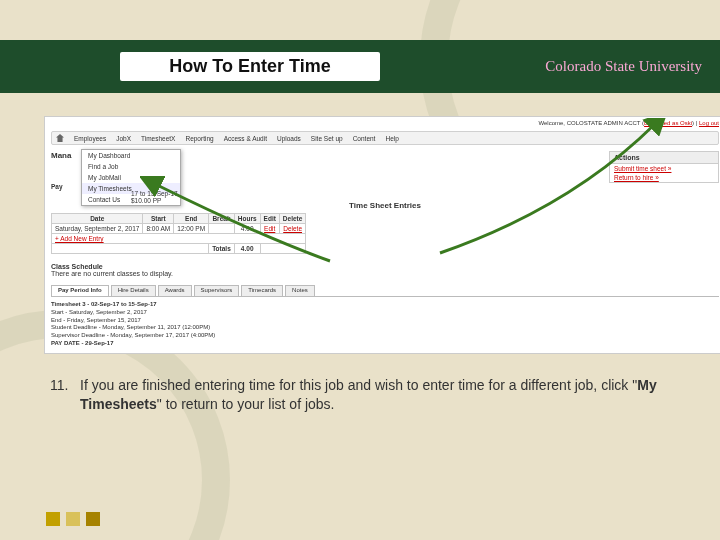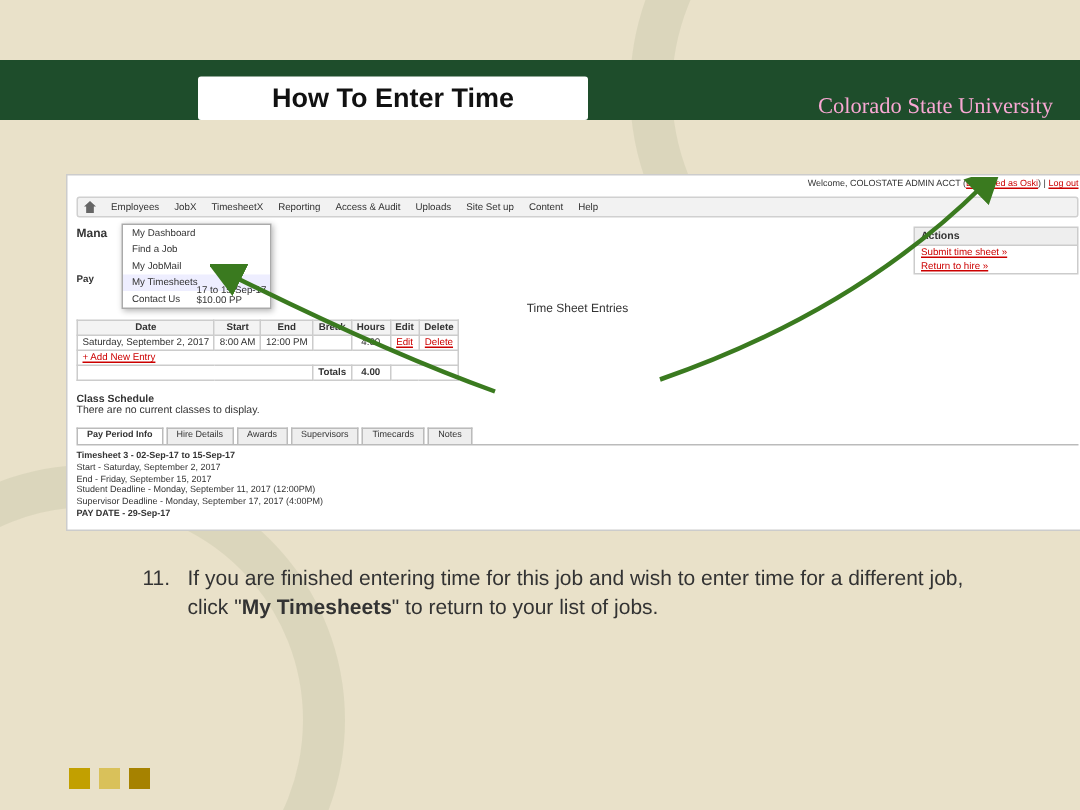--- a/index.html
+++ b/index.html
@@ -5,21 +5,21 @@
   * { box-sizing: border-box; margin: 0; padding: 0; }
   html, body { width: 720px; height: 540px; font-family: Arial, Helvetica, sans-serif; }
   body { background: #e9e1c9; position: relative; overflow: hidden; }
 
   
   .bgswirl { position: absolute; border: 28px solid rgba(120,140,100,0.12); border-radius: 50%; z-index: 0; }
   .sw1 { width: 360px; height: 360px; top: -120px; right: -60px; }
   .sw2 { width: 340px; height: 340px; bottom: -110px; left: -110px; }
 
   
-  .hdr { position: absolute; top: 40px; left: 0; width: 100%; height: 40px; background: #1e4d2b; z-index: 2; display: flex; align-items: flex-end; padding-left: 12px; }
+  .hdr { position: absolute; top: 40px; left: 0; width: 100%; height: 53px; background: #1e4d2b; z-index: 2; display: flex; align-items: center; }
   .hdr-title { flex: 1; text-align: center; font-size: 18px; font-weight: bold; color: #111; background: #fff; margin-left: 120px; padding: 4px 30px; border-radius: 2px; max-width: 260px; }
   .hdr-logo { color: #f9a8d4; font-size: 15px; font-family: 'Times New Roman', serif; margin-left: auto; margin-right: 18px; }
 
   
   .shot { position: absolute; top: 116px; left: 44px; width: 682px; height: 238px; background: #fff; border: 1px solid #ccc; z-index: 3; font-size: 7px; color: #333; }
   .shot-top { position: absolute; top: 3px; right: 6px; font-size: 6px; color: #555; }
   .shot-top a { color: #c00; text-decoration: underline; cursor: pointer; }
   .shot-top b { color: #333; font-weight: normal; }
 
   .navbar { position: absolute; top: 14px; left: 6px; right: 6px; height: 14px; background: #f2f2f2; border: 1px solid #d0d0d0; border-radius: 2px; display: flex; align-items: center; padding: 0 4px; gap: 10px; }
@@ -30,42 +30,42 @@
   .dropdown { position: absolute; top: 32px; left: 36px; width: 100px; background: #fff; border: 1px solid #aaa; box-shadow: 1px 1px 4px rgba(0,0,0,0.3); }
   .dropdown div { padding: 2px 6px; font-size: 6.5px; cursor: pointer; }
   .dropdown div.hl { background: #eef; }
 
   .actions { position: absolute; top: 34px; right: 6px; width: 110px; border: 1px solid #ccc; }
   .actions-h { background: #eee; font-weight: bold; font-size: 7px; padding: 2px 4px; border-bottom: 1px solid #ccc; }
   .actions a { display: block; color: #c00; text-decoration: underline; font-size: 6.5px; padding: 1px 4px; cursor: pointer; }
 
   .pay { position: absolute; top: 66px; left: 6px; font-size: 6.5px; }
 
-  .tse-title { position: absolute; top: 84px; left: 50%; transform: translateX(-50%); font-weight: normal; font-size: 8px; }
+  .tse-title { position: absolute; top: 84px; left: 50%; transform: translateX(-50%); font-weight: bold; font-size: 8px; }
   .tse-table { position: absolute; top: 96px; left: 6px; right: 130px; border: 1px solid #ccc; border-collapse: collapse; font-size: 6.5px; }
   .tse-table th, .tse-table td { border: 1px solid #ccc; padding: 1px 3px; text-align: center; }
   .tse-table th { background: #f3f3f3; font-weight: bold; }
   .tse-table td.left { text-align: left; }
   .tse-table a { color: #c00; text-decoration: underline; cursor: pointer; }
 
   .cs { position: absolute; top: 146px; left: 6px; font-size: 7px; }
   .cs b { font-weight: bold; }
 
   .tabs { position: absolute; top: 168px; left: 6px; right: 6px; border-bottom: 1px solid #bbb; display: flex; height: 12px; }
   .tabs span { font-size: 6px; padding: 1px 6px; border: 1px solid #bbb; border-bottom: none; background: #eee; margin-right: 2px; cursor: pointer; }
   .tabs span.active { background: #fff; font-weight: bold; }
 
   .ppinfo { position: absolute; top: 184px; left: 6px; font-size: 6px; line-height: 1.3; }
   .ppinfo b { font-weight: bold; }
 
   
   .arrow { position: absolute; z-index: 5; pointer-events: none; }
 
   
-  .instr { position: absolute; top: 376px; left: 50px; right: 60px; z-index: 3; font-size: 14px; color: #333; line-height: 1.35; margin-left: 45px; }
+  .instr { position: absolute; top: 376px; left: 50px; right: 60px; z-index: 3; font-size: 14px; color: #333; line-height: 1.35; }
   .instr .item { display: flex; margin-bottom: 18px; }
   .instr .num { width: 30px; flex-shrink: 0; }
   .instr b { font-weight: bold; }
 
   
   .sqrow { position: absolute; bottom: 14px; left: 46px; display: flex; gap: 6px; z-index: 2; }
   .sqrow div { width: 14px; height: 14px; }
 </style>
 </head>
 <body>

